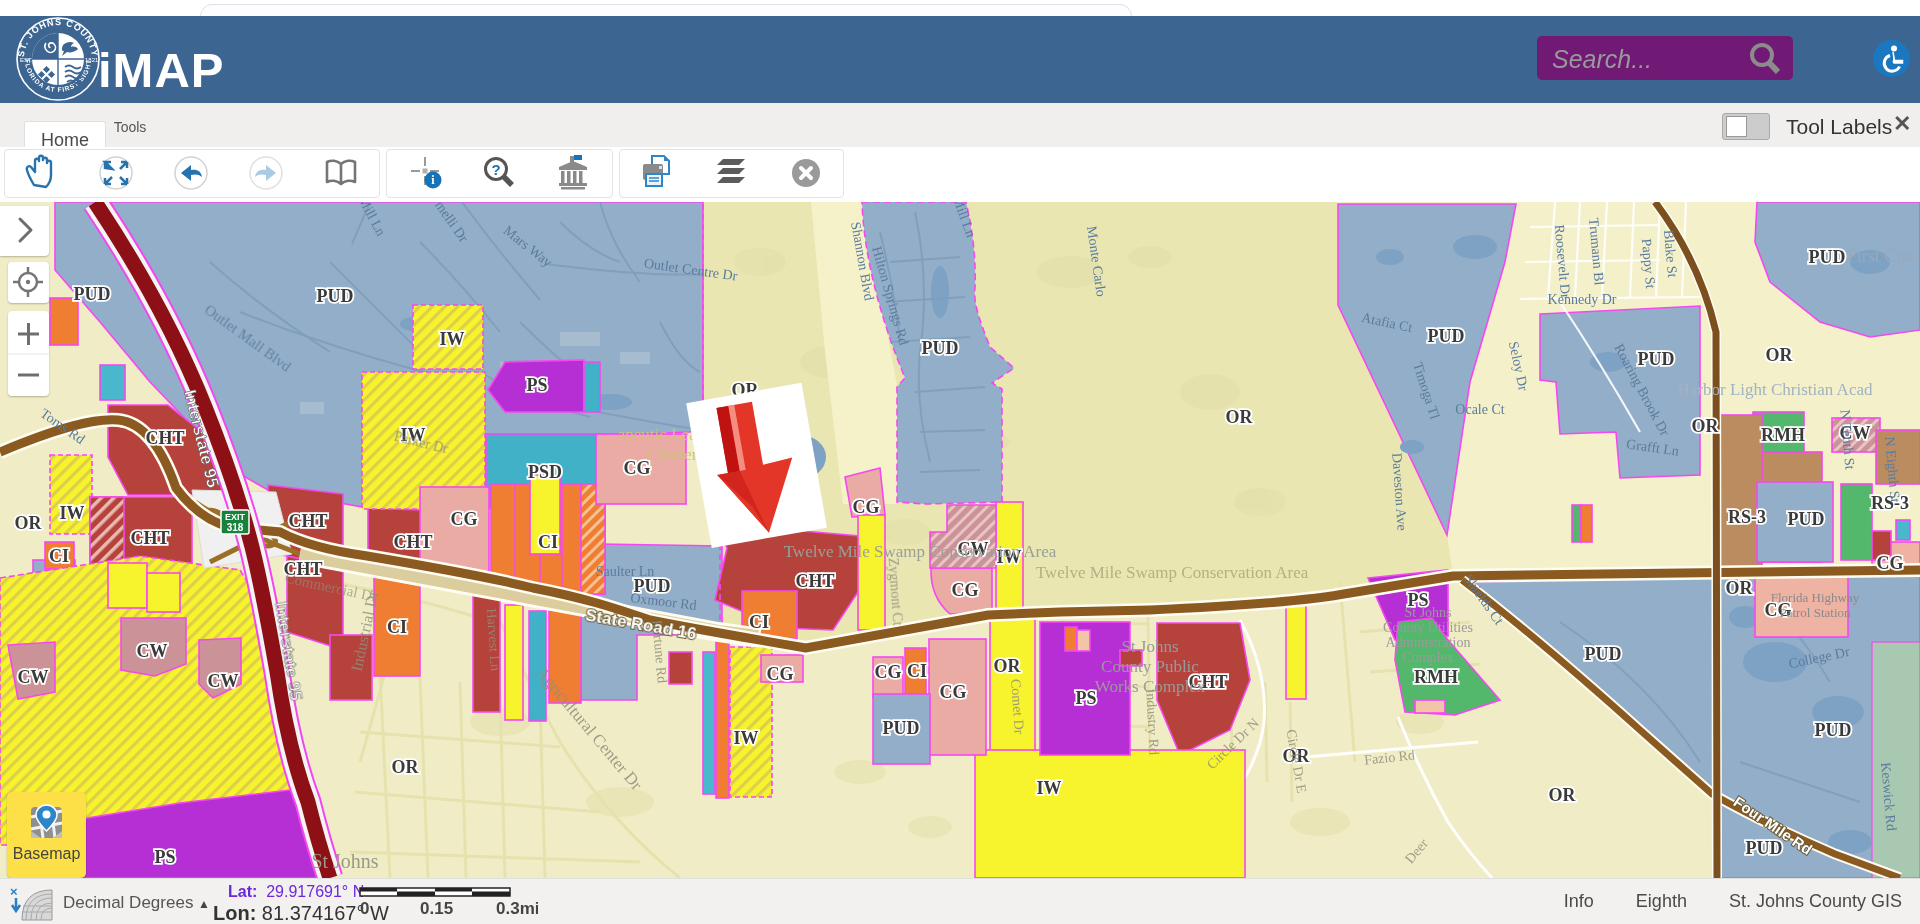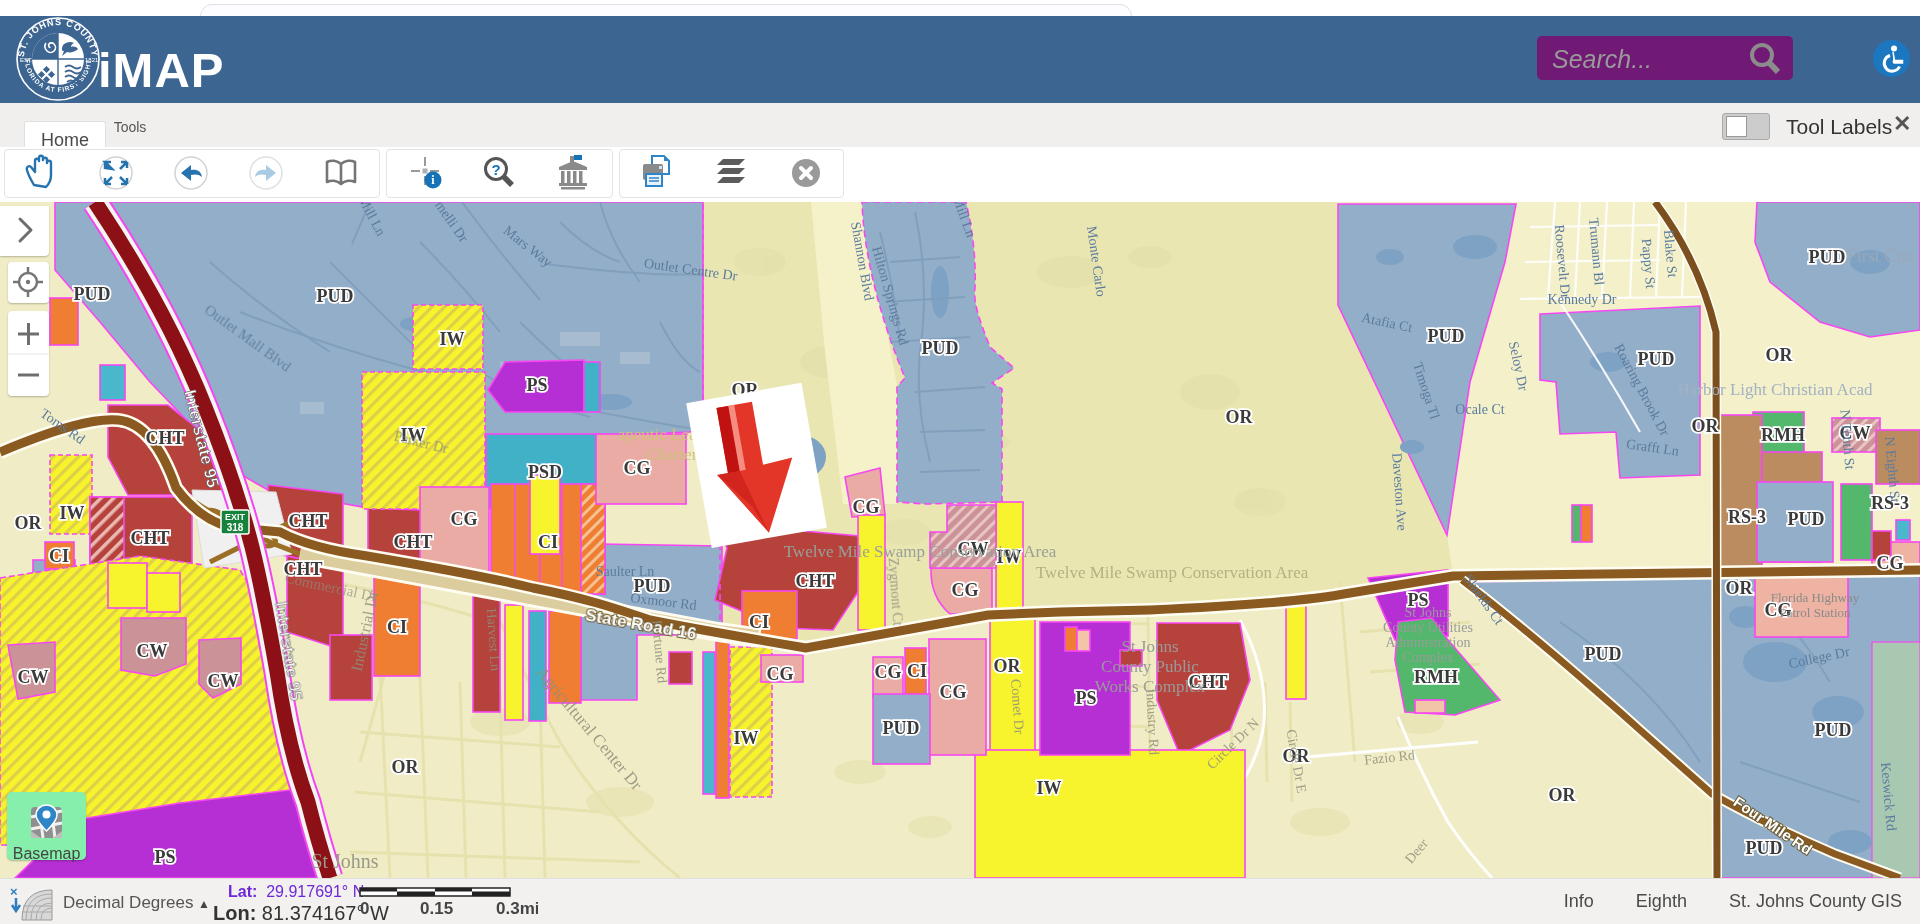--- a/index.html
+++ b/index.html
@@ -27,21 +27,21 @@
   
   #toolbar{position:absolute;left:0;top:147px;width:1920px;height:53px;background:#fff;}
   .tgroup{position:absolute;top:2px;height:47px;border:1px solid #e3e3e3;border-radius:4px;background:#fff;}
   
   #map{position:absolute;left:0;top:202px;width:1920px;height:676px;background:#efecc3;overflow:hidden;}
   
   .mapbtn{position:absolute;background:#fff;border-radius:4px;box-shadow:0 1px 2px rgba(0,0,0,.25);}
   #btn-expand{left:0px;top:4px;width:49px;height:50px;border-radius:0 0 4px 0;}
   #btn-locate{left:8px;top:60px;width:41px;height:41px;}
   #btn-zoom{left:8px;top:109px;width:41px;height:85px;}
-  #btn-basemap{position:absolute;left:7px;top:590px;width:79px;height:68px;background:#86efac;border-radius:5px;box-shadow:0 1px 2px rgba(0,0,0,.25);}
+  #btn-basemap{position:absolute;left:7px;top:590px;width:79px;height:86px;background:#fde047;border-radius:5px;box-shadow:0 1px 2px rgba(0,0,0,.25);}
   #btn-basemap .lbl{position:absolute;left:0;width:79px;top:53px;text-align:center;font-size:16px;color:#444;}
   
   #bottombar{position:absolute;left:0;top:878px;width:1920px;height:46px;background:#f2f1f0;border-top:1px solid #e0e0e0;}
   #bb-dd{position:absolute;left:63px;top:14px;font-size:17px;color:#555;white-space:nowrap;}
   #bb-lat{position:absolute;left:228px;top:4px;font-size:16px;color:#6d28d9;white-space:nowrap;}
   #bb-lon{position:absolute;left:213px;top:23px;font-size:20px;color:#333;white-space:nowrap;}
   #bb-links{position:absolute;right:18px;top:12px;font-size:18px;color:#4a4a4a;}
   #bb-links span{margin-left:42px;}
 </style>
 </head>

